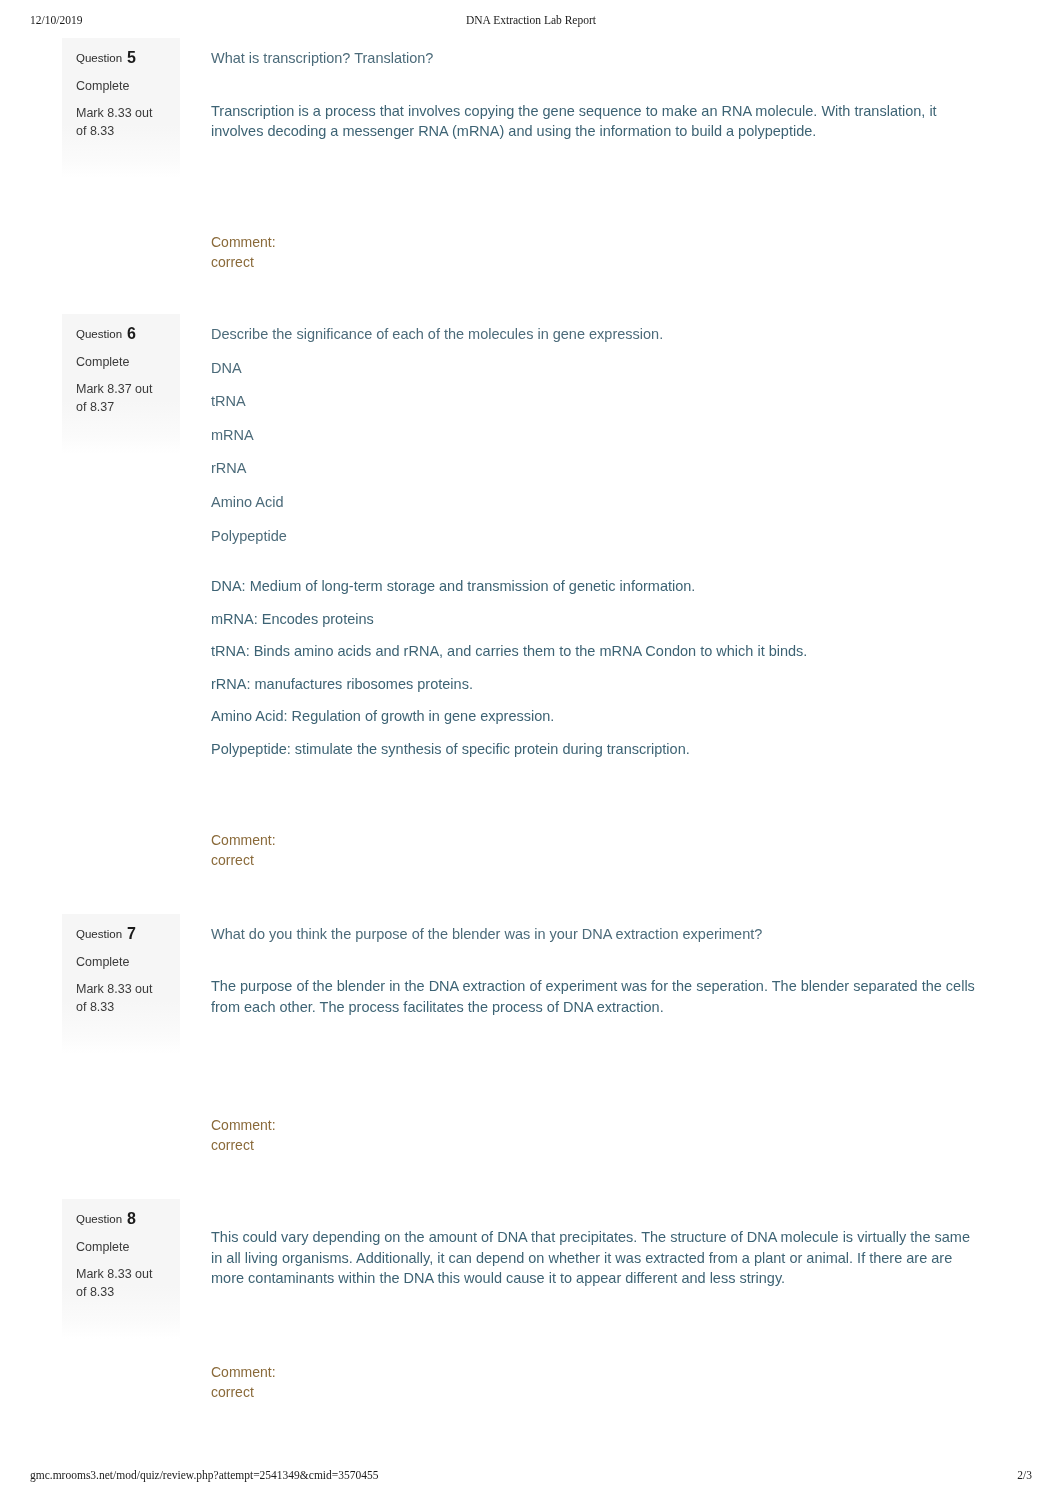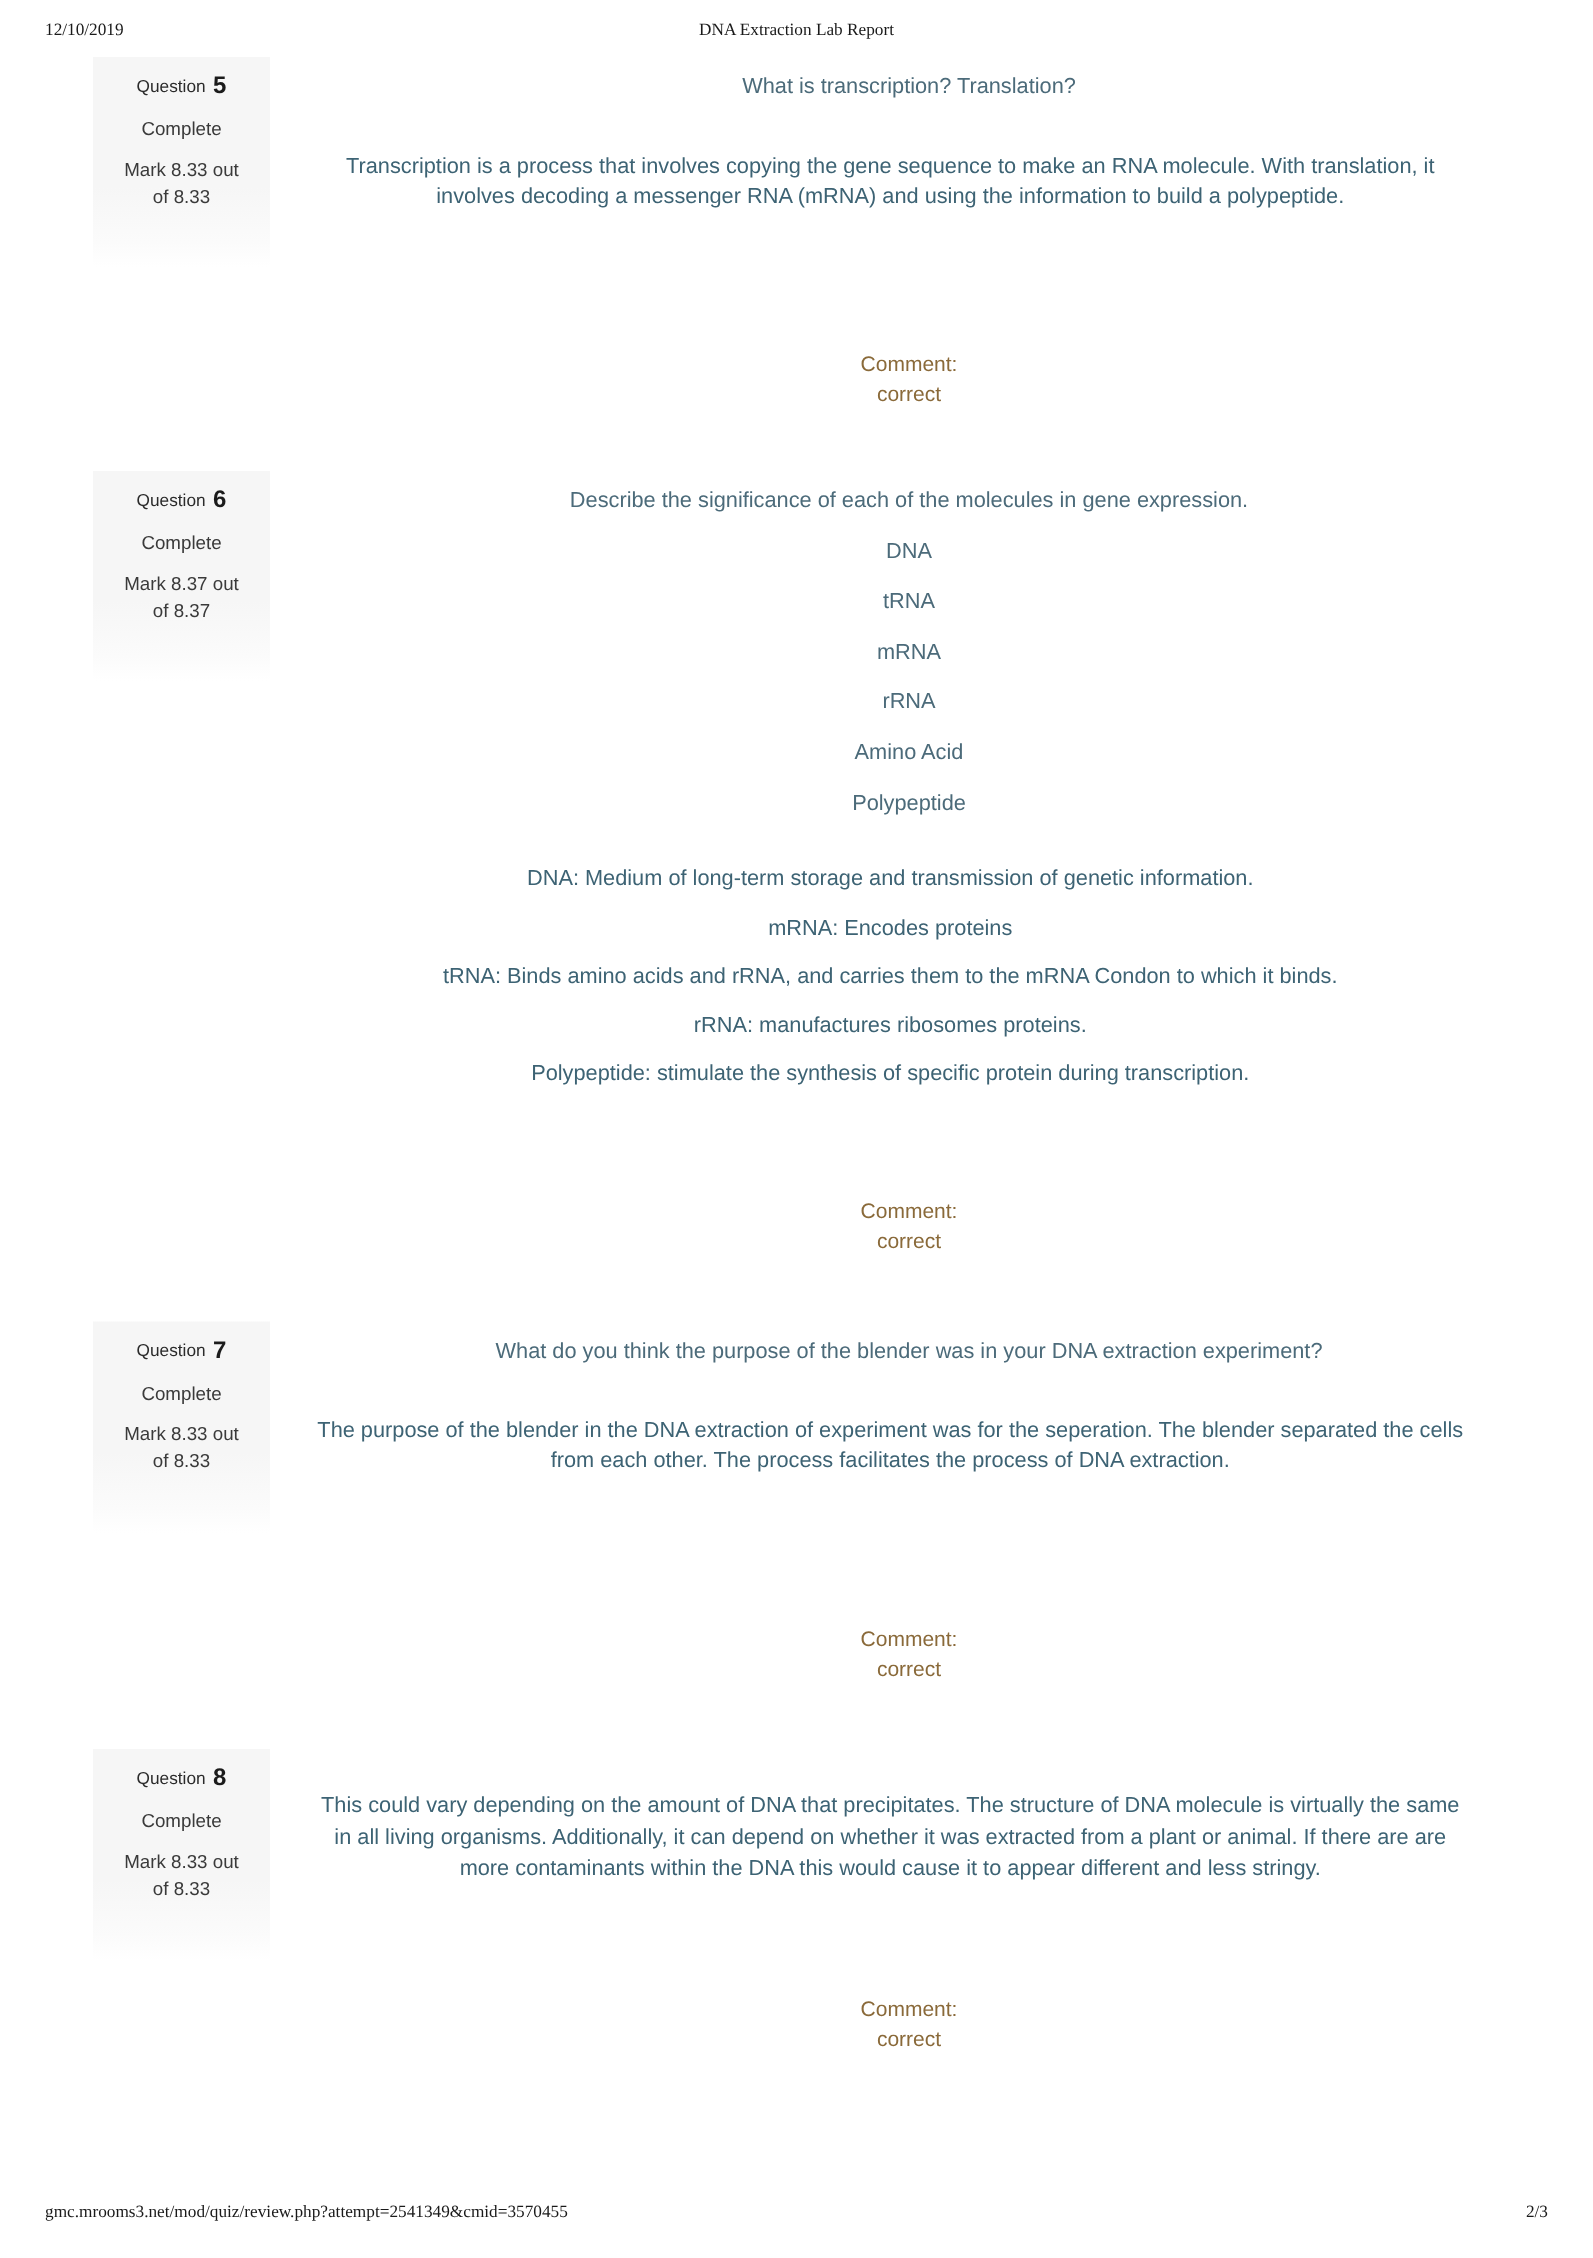--- a/index.html
+++ b/index.html
@@ -63,21 +63,20 @@
   .quiz-body {
     position: absolute;
     top: 38px;
     left: 0;
     width: 1062px;
   }
   .question-block {
     position: relative;
     width: 1062px;
     box-sizing: border-box;
-    text-align: center;
   }
   .qinfo {
     position: absolute;
     left: 62px;
     top: 0;
     width: 118px;
     padding: 10px 14px 38px 14px;
     box-sizing: border-box;
     background: linear-gradient(to bottom, #f6f6f6 0%, #f6f6f6 62%, #fbfbfb 88%, #ffffff 100%);
     color: #3a3a3a;
@@ -183,20 +182,21 @@
         <p class="qtext tight">tRNA</p>
         <p class="qtext tight">mRNA</p>
         <p class="qtext tight">rRNA</p>
         <p class="qtext tight">Amino Acid</p>
         <p class="qtext tight">Polypeptide</p>
         <div class="spacer" style="height: 17px;"></div>
         <p class="qanswer">DNA: Medium of long-term storage and transmission of genetic information.</p>
         <p class="qanswer">mRNA: Encodes proteins</p>
         <p class="qanswer">tRNA: Binds amino acids and rRNA, and carries them to the mRNA Condon to which it binds.</p>
         <p class="qanswer">rRNA: manufactures ribosomes proteins.</p>
+        <p class="qanswer">Amino Acid: Regulation of growth in gene expression.</p>
         <p class="qanswer">Polypeptide: stimulate the synthesis of specific protein during transcription.</p>
         <div class="spacer" style="height: 42px;"></div>
         <div class="comment-wrap">
           <p class="comment-label">Comment:</p>
           <p class="comment-value">correct</p>
         </div>
       </div>
     </div>
     <div class="spacer" style="height: 44px;"></div>
     <div class="question-block">

